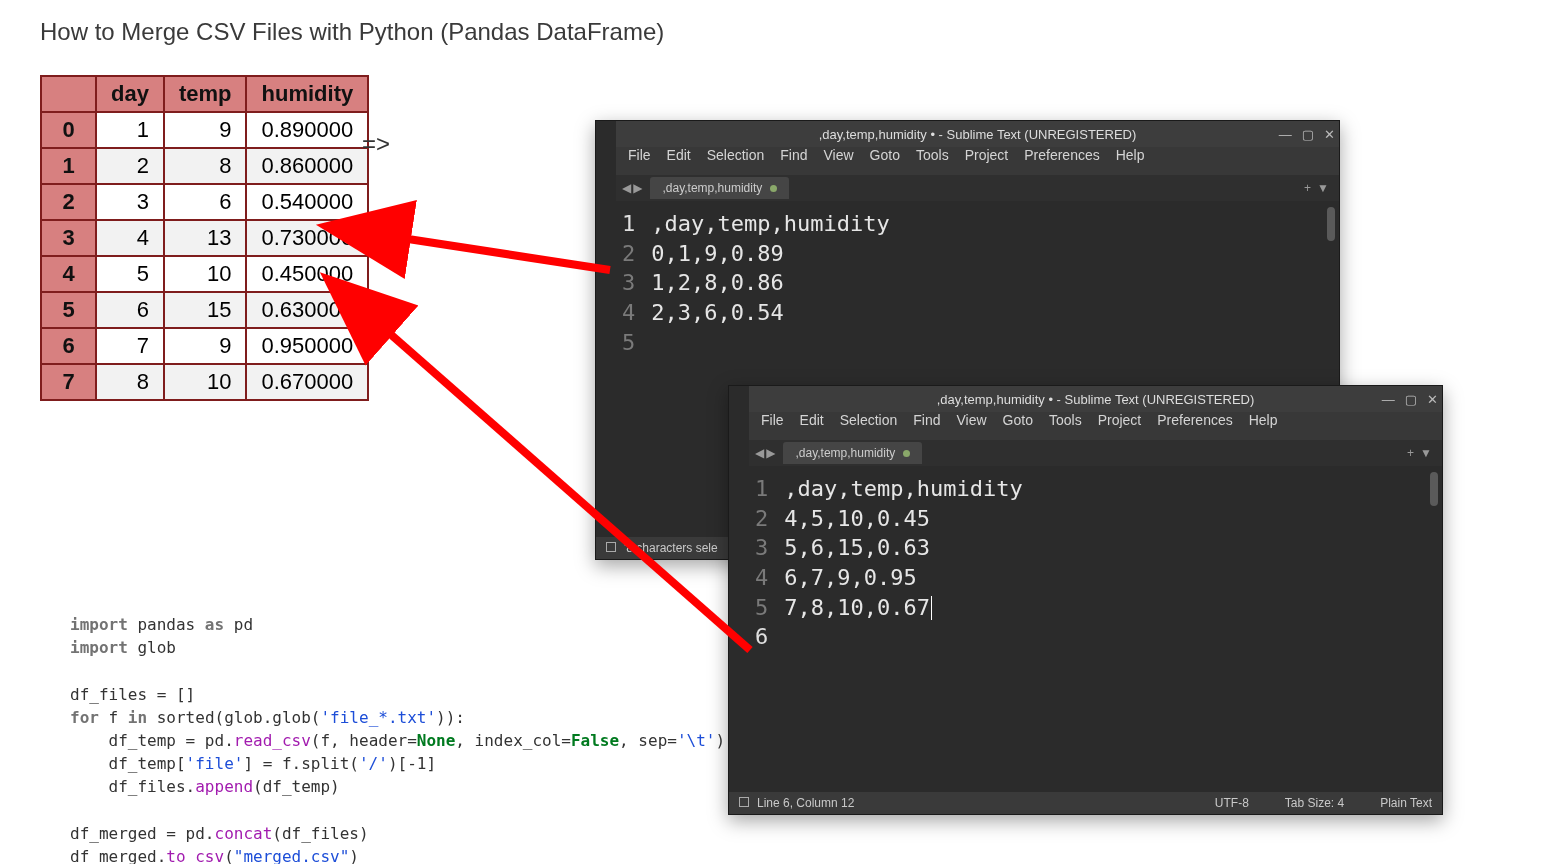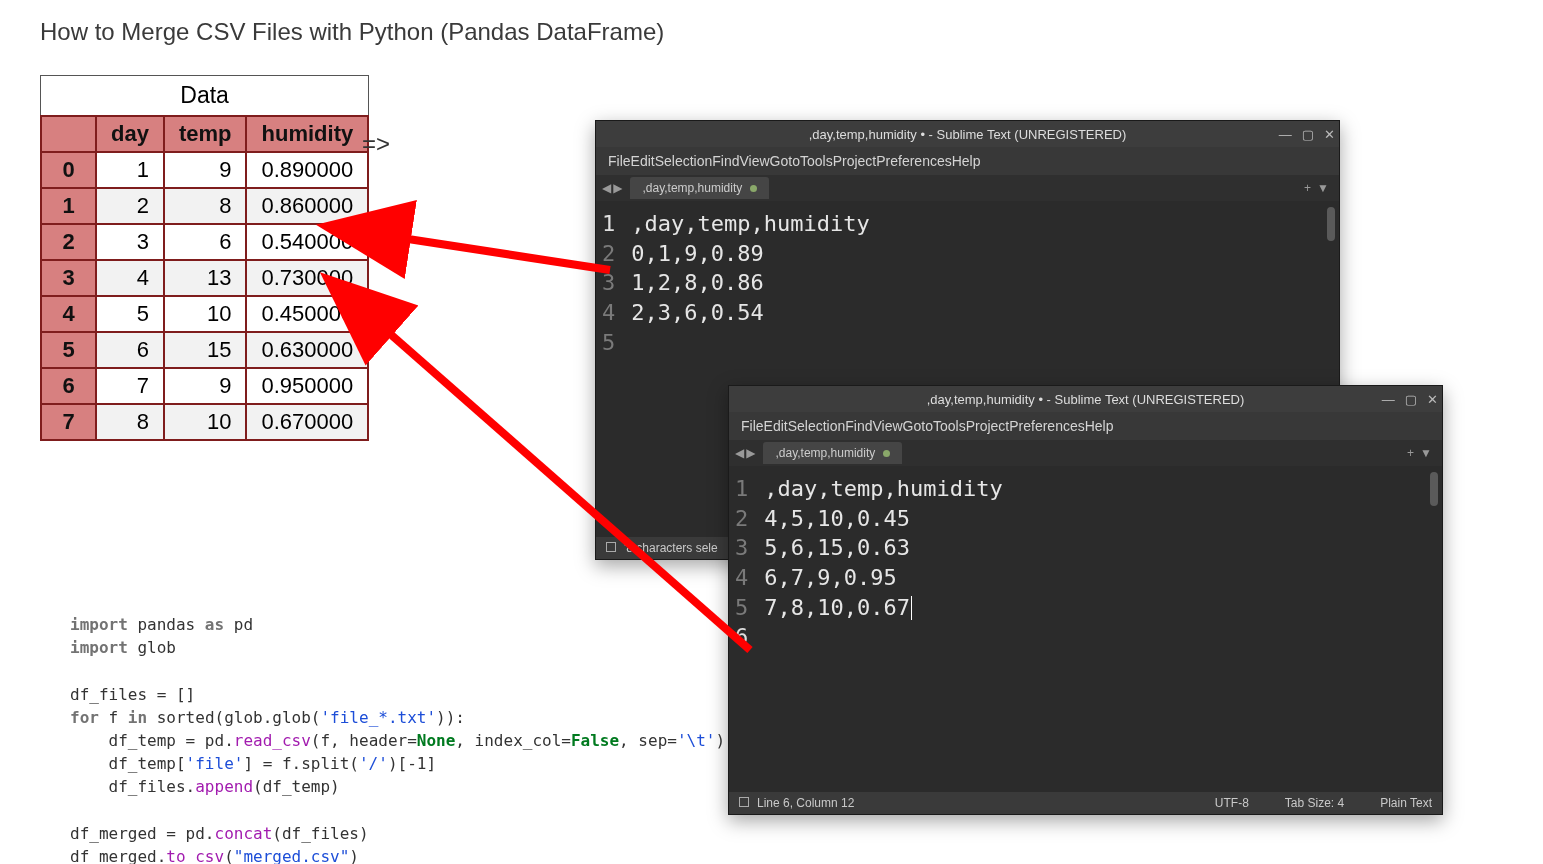--- a/index.html
+++ b/index.html
@@ -63,20 +63,21 @@
   }
 
   
   .sublime {
     position: absolute;
     background: #2b2b2b;
     border: 1px solid #1a1a1a;
     box-shadow: 0 6px 18px rgba(0,0,0,.35);
     color: #ccc;
     font-family: Arial, Helvetica, sans-serif;
+    padding-left: 20px;
   }
   .sublime.w1 { top: 120px; left: 595px; width: 745px; height: 440px; }
   .sublime.w2 { top: 385px; left: 728px; width: 715px; height: 430px; }
   .titlebar {
     background: #3d3d3d;
     height: 26px;
     display:flex;
     align-items:center;
     justify-content:center;
     position: relative;
@@ -91,21 +92,22 @@
     align-items:center;
     gap:10px;
     color:#bbb;
     font-size:13px;
   }
   .winbtns span { cursor:default; }
   .menubar {
     background:#383838;
     height:28px;
     display:flex;
-    align-items:center;
+    align-items:flex-start;
+    gap:16px;
     padding:0 12px;
     font-size:14px;
     color:#d4d4d4;
   }
   .menubar span { cursor:default; }
   .tabbar {
     background:#2f2f2f;
     height:26px;
     display:flex;
     align-items:center;
@@ -182,21 +184,20 @@
     width:1543px; height:864px;
     pointer-events:none;
   }
 </style>
 </head>
 <body>
 
 <div class="title">How to Merge CSV Files with Python (Pandas DataFrame)</div>
 
 <table class="data-table">
-  <caption>Data</caption>
   <thead>
     <tr>
       <th class="corner"></th>
       <th>day</th>
       <th>temp</th>
       <th>humidity</th>
     </tr>
   </thead>
   <tbody id="table-body">
       <tr>

